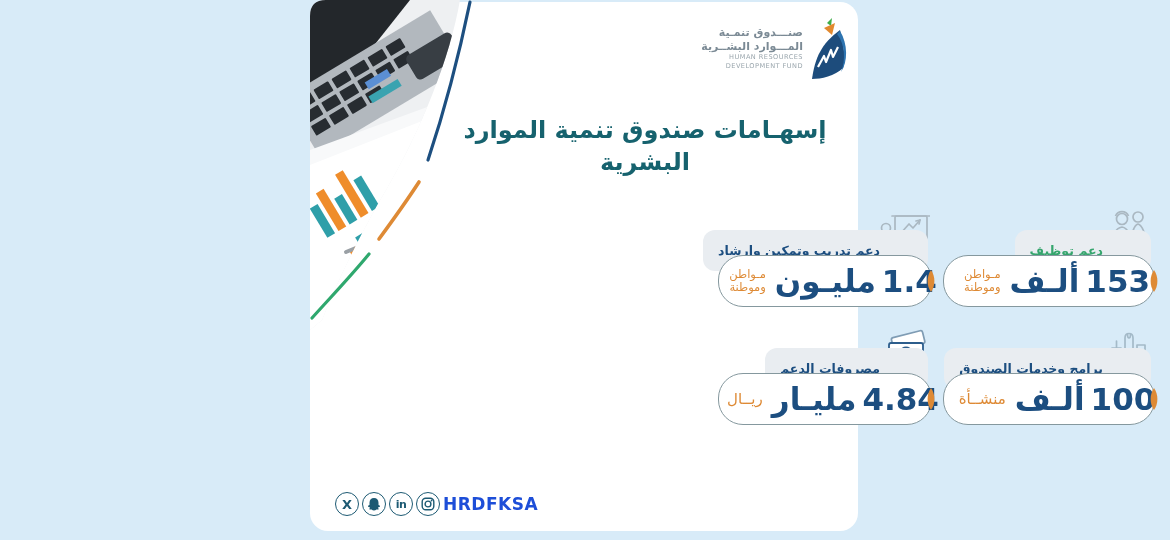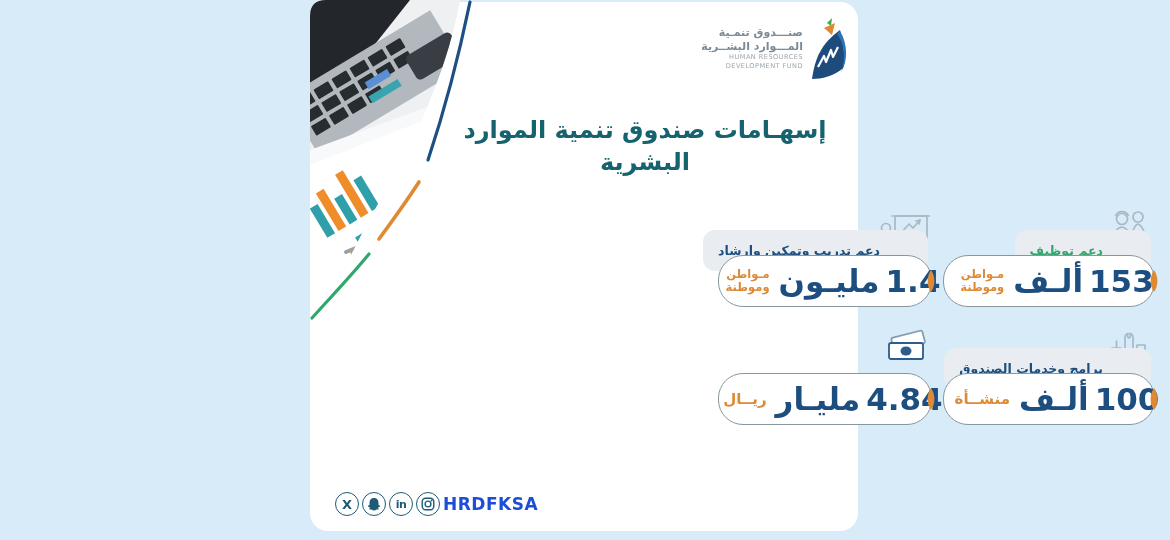--- a/index.html
+++ b/index.html
@@ -21,21 +21,21 @@
   .stat{position:absolute;height:102px;}
   .stat-icon{position:absolute;top:2px;right:2px;}
   .stat-pill{position:absolute;top:24px;right:4px;height:41px;background:#e9edf1;border-radius:12px;
              display:flex;align-items:center;direction:rtl;
              padding:0 48px 0 15px;font-size:12.5px;font-weight:bold;color:#1c4e80;white-space:nowrap;}
   .stat--green .stat-pill{color:#35a56d;}
   .stat-box{position:absolute;top:49px;left:0;right:0;height:50px;background:#ffffff;
             border:1.3px solid #85989e;border-radius:25px;direction:rtl;
             display:flex;align-items:center;justify-content:center;gap:9px;}
   .stat-value{display:flex;align-items:baseline;gap:6px;font-size:31px;font-weight:bold;color:#1c4e80;white-space:nowrap;}
-  .stat-sub{display:flex;flex-direction:column;text-align:right;color:#de8a35;font-weight:bold;
+  .stat-sub{display:flex;flex-direction:column;text-align:right;color:#de8a35;font-weight:normal;
             font-size:11.5px;line-height:13.5px;padding-left:16px;}
   .stat--single .stat-sub{font-size:15px;line-height:16px;}
   .teardrop{position:absolute;right:-6px;top:14px;}
   
   #stat0{left:633px;top:204px;width:212px;}
   #stat1{left:408px;top:204px;width:214px;}
   #stat2{left:633px;top:322px;width:212px;}
   #stat3{left:408px;top:322px;width:214px;}
   
   .footer{position:absolute;left:25px;bottom:15px;display:flex;align-items:center;gap:3px;}
@@ -210,20 +210,21 @@
     <div class="stat stat--single" id="stat3">
       <svg class="stat-icon" width="48" height="40" viewBox="0 0 48 40">
         <g fill="none" stroke-linejoin="round">
           <g transform="rotate(-14 26 14)">
             <rect x="10" y="8" width="32" height="13" rx="2" stroke="#7f9cb4" stroke-width="1.7" fill="#ffffff"></rect>
           </g>
           <rect x="7" y="17" width="34" height="16" rx="2" stroke="#2c5d8c" stroke-width="1.8" fill="#ffffff"></rect>
           <ellipse cx="24" cy="25" rx="5.5" ry="4.6" fill="#2c5d8c"></ellipse>
         </g>
       </svg>
+      <div class="stat-pill">مصروفات الدعم</div>
       <div class="stat-box">
         <span class="stat-value">
           <span>4.84</span>
           <span>مليـار</span>
         </span>
         <span class="stat-sub">
           <span>ريــال</span>
         </span>
         <svg class="teardrop" width="12" height="22" viewBox="0 0 12 22">
           <path d="M6,0 C10.5,6 10.5,16 6,22 C1.5,16 1.5,6 6,0 Z" fill="#de8a35"></path>

